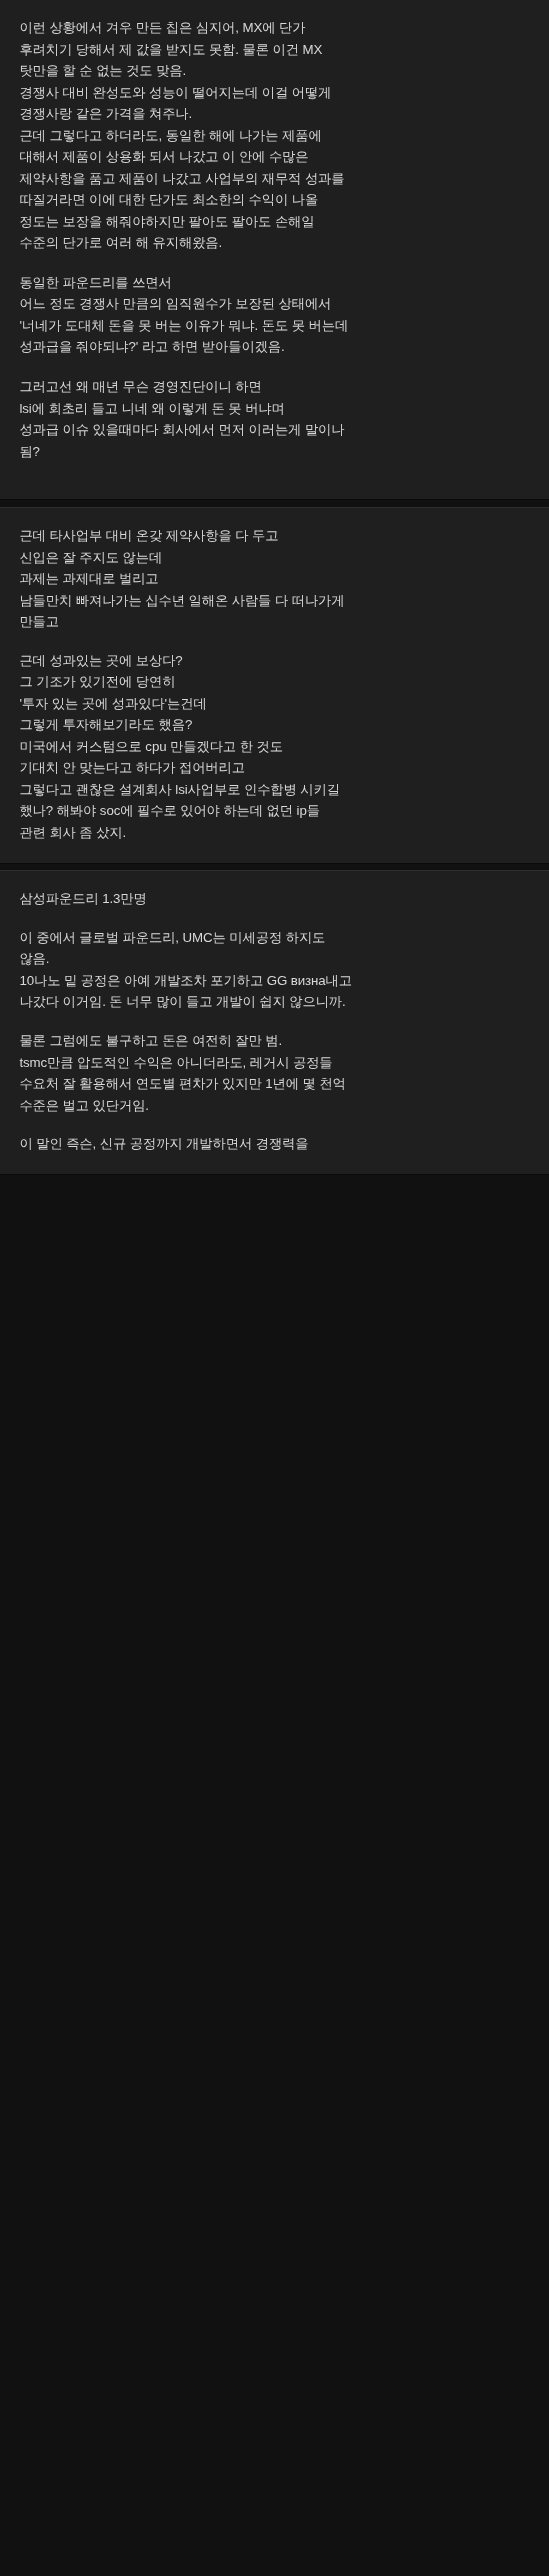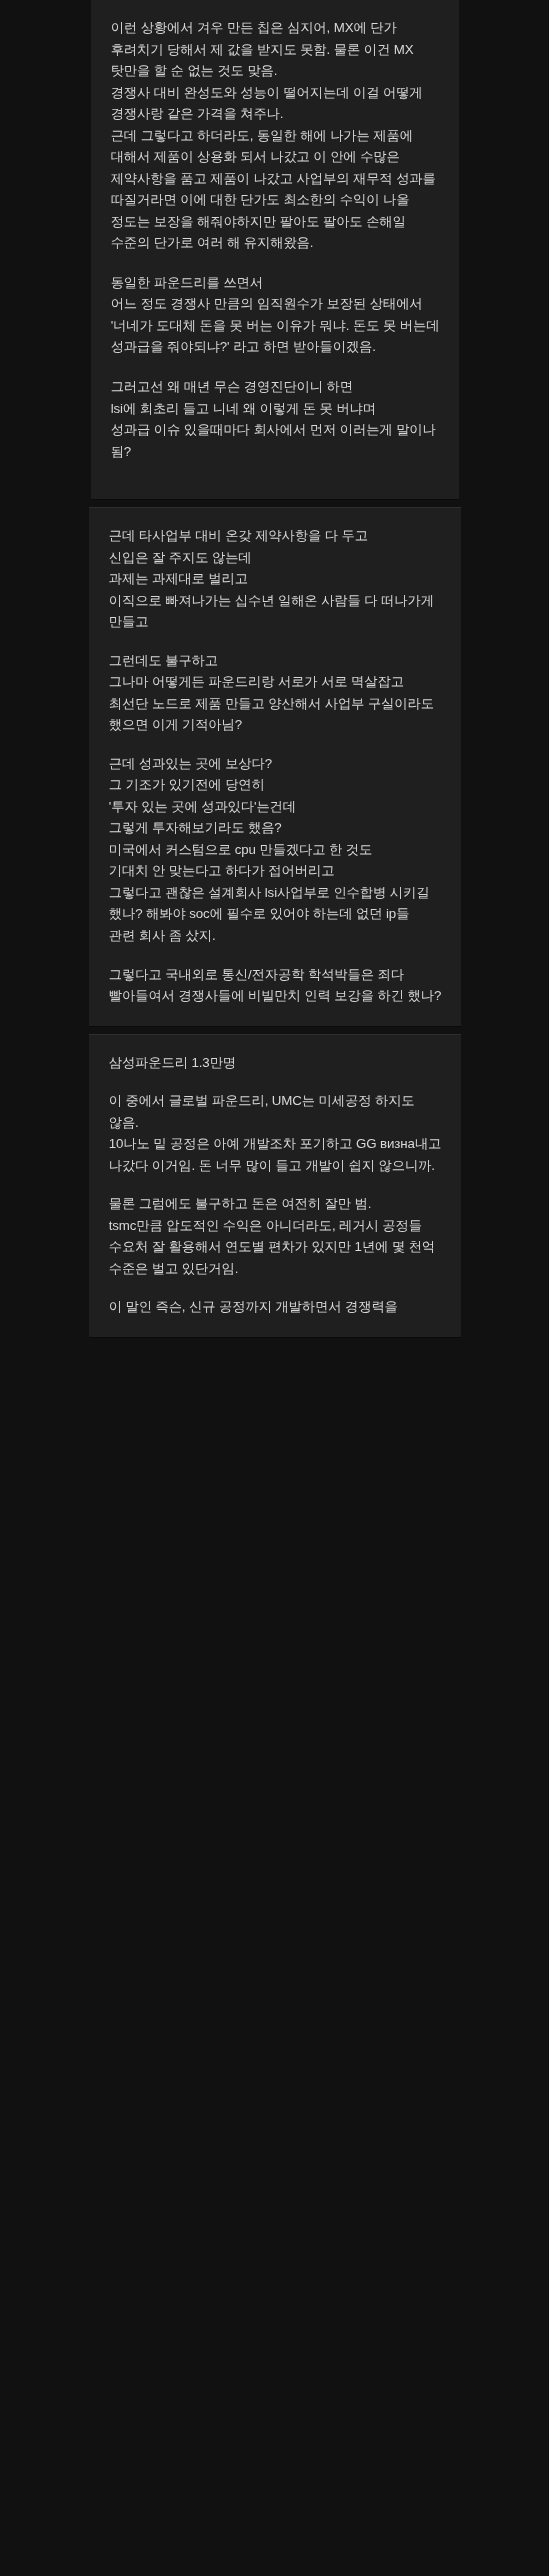--- a/index.html
+++ b/index.html
@@ -1,15 +1,15 @@
 <!DOCTYPE html>
 <html style="font-size:10.3px"><head>
 <meta charset="utf-8">
 <style>
-  * { box-sizing: border-box; align-items: center; }
+  * { box-sizing: border-box; }
   html, body {
     margin: 0;
     padding: 0;
     background: #1c1c1c;
   }
   body {
     width: 550px;
     font-family: "Liberation Sans", "DejaVu Sans", sans-serif;
   }
   .page {
@@ -69,37 +69,31 @@
     <p class="para">그러고선 왜 매년 무슨 경영진단이니 하면
 lsi에 회초리 들고 니네 왜 이렇게 돈 못 버냐며
 성과급 이슈 있을때마다 회사에서 먼저 이러는게 말이나
 됨?</p>
   </div>
 
   <div class="card card-2">
     <p class="para">근데 타사업부 대비 온갖 제약사항을 다 두고
 신입은 잘 주지도 않는데
 과제는 과제대로 벌리고
-이직으로 빠져나가는 십수년 일해온 사람들 다 떠나가게
+남들만치 빠져나가는 십수년 일해온 사람들 다 떠나가게
 만들고</p>
-    <p class="para">그런데도 불구하고
-그나마 어떻게든 파운드리랑 서로가 서로 멱살잡고
-최선단 노드로 제품 만들고 양산해서 사업부 구실이라도
-했으면 이게 기적아님?</p>
     <p class="para">근데 성과있는 곳에 보상다?
 그 기조가 있기전에 당연히
 '투자 있는 곳에 성과있다'는건데
 그렇게 투자해보기라도 했음?
 미국에서 커스텀으로 cpu 만들겠다고 한 것도
 기대치 안 맞는다고 하다가 접어버리고
 그렇다고 괜찮은 설계회사 lsi사업부로 인수합병 시키길
 했나? 해봐야 soc에 필수로 있어야 하는데 없던 ip들
 관련 회사 좀 샀지.</p>
-    <p class="para">그렇다고 국내외로 통신/전자공학 학석박들은 죄다
-빨아들여서 경쟁사들에 비빌만치 인력 보강을 하긴 했나?</p>
   </div>
 
   <div class="card card-3">
     <p class="para">삼성파운드리 1.3만명</p>
     <p class="para">이 중에서 글로벌 파운드리, UMC는 미세공정 하지도
 않음.
 10나노 밑 공정은 아예 개발조차 포기하고 GG визна내고
 나갔다 이거임. 돈 너무 많이 들고 개발이 쉽지 않으니까.</p>
     <p class="para">물론 그럼에도 불구하고 돈은 여전히 잘만 범.
 tsmc만큼 압도적인 수익은 아니더라도, 레거시 공정들

